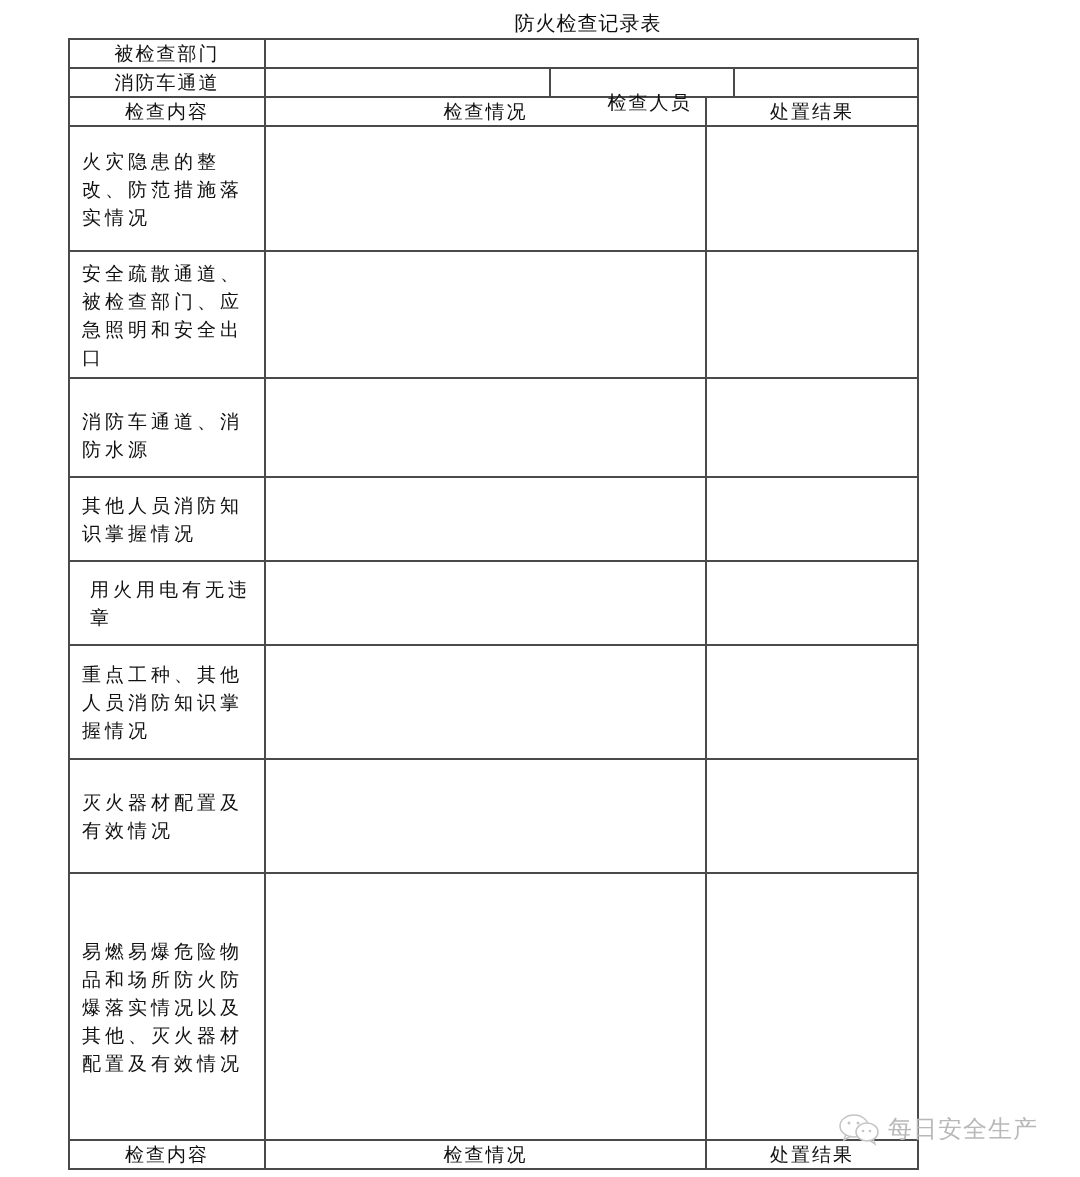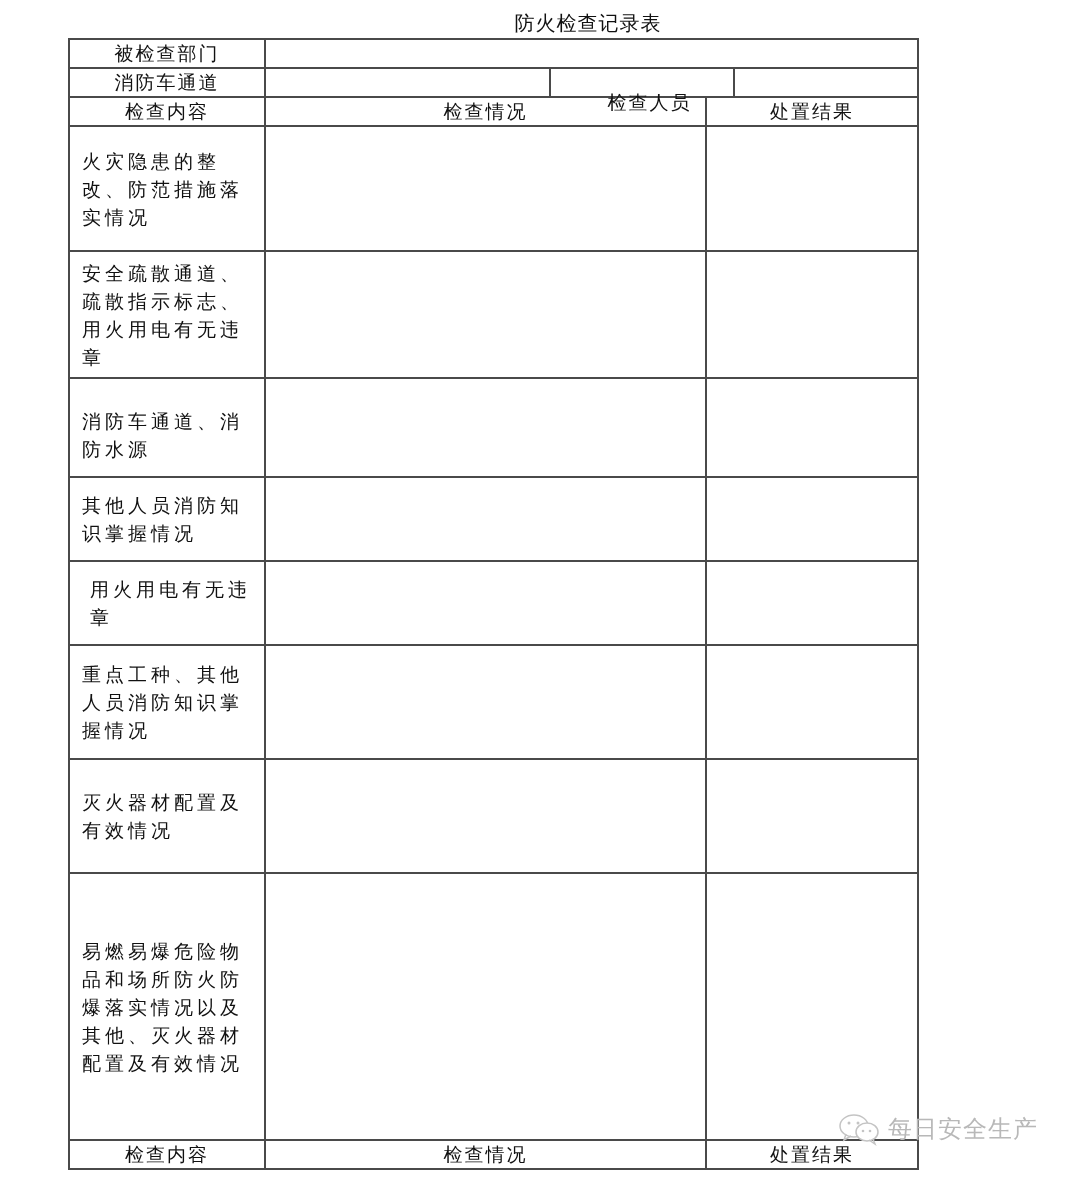--- a/index.html
+++ b/index.html
@@ -50,21 +50,21 @@
 <div class="cell" style="left:735px;top:69px;width:182px;height:27px;"></div>
 
 <div class="cell center" style="left:70px;top:98px;width:194px;height:27px;">检查内容</div>
 <div class="cell center" style="left:266px;top:98px;width:439px;height:27px;">检查情况</div>
 <div class="cell center" style="left:707px;top:98px;width:210px;height:27px;">处置结果</div>
 
 <div class="cell item" style="left:70px;top:127px;width:194px;height:123px;">火灾隐患的整改、防范措施落实情况</div>
 <div class="cell" style="left:266px;top:127px;width:439px;height:123px;"></div>
 <div class="cell" style="left:707px;top:127px;width:210px;height:123px;"></div>
 
-<div class="cell item" style="left:70px;top:252px;width:194px;height:125px;">安全疏散通道、疏散指示标志、用火用电有无违章</div>
+<div class="cell item" style="left:70px;top:252px;width:194px;height:125px;">安全疏散通道、被检查部门、应急照明和安全出口</div>
 <div class="cell" style="left:266px;top:252px;width:439px;height:125px;"></div>
 <div class="cell" style="left:707px;top:252px;width:210px;height:125px;"></div>
 
 <div class="cell item" style="left:70px;top:379px;width:194px;height:112px;">消防车通道、消防水源</div>
 <div class="cell" style="left:266px;top:379px;width:439px;height:97px;"></div>
 <div class="cell" style="left:707px;top:379px;width:210px;height:97px;"></div>
 
 <div class="cell item" style="left:70px;top:478px;width:194px;height:82px;">其他人员消防知识掌握情况</div>
 <div class="cell" style="left:266px;top:478px;width:439px;height:82px;"></div>
 <div class="cell" style="left:707px;top:478px;width:210px;height:82px;"></div>

